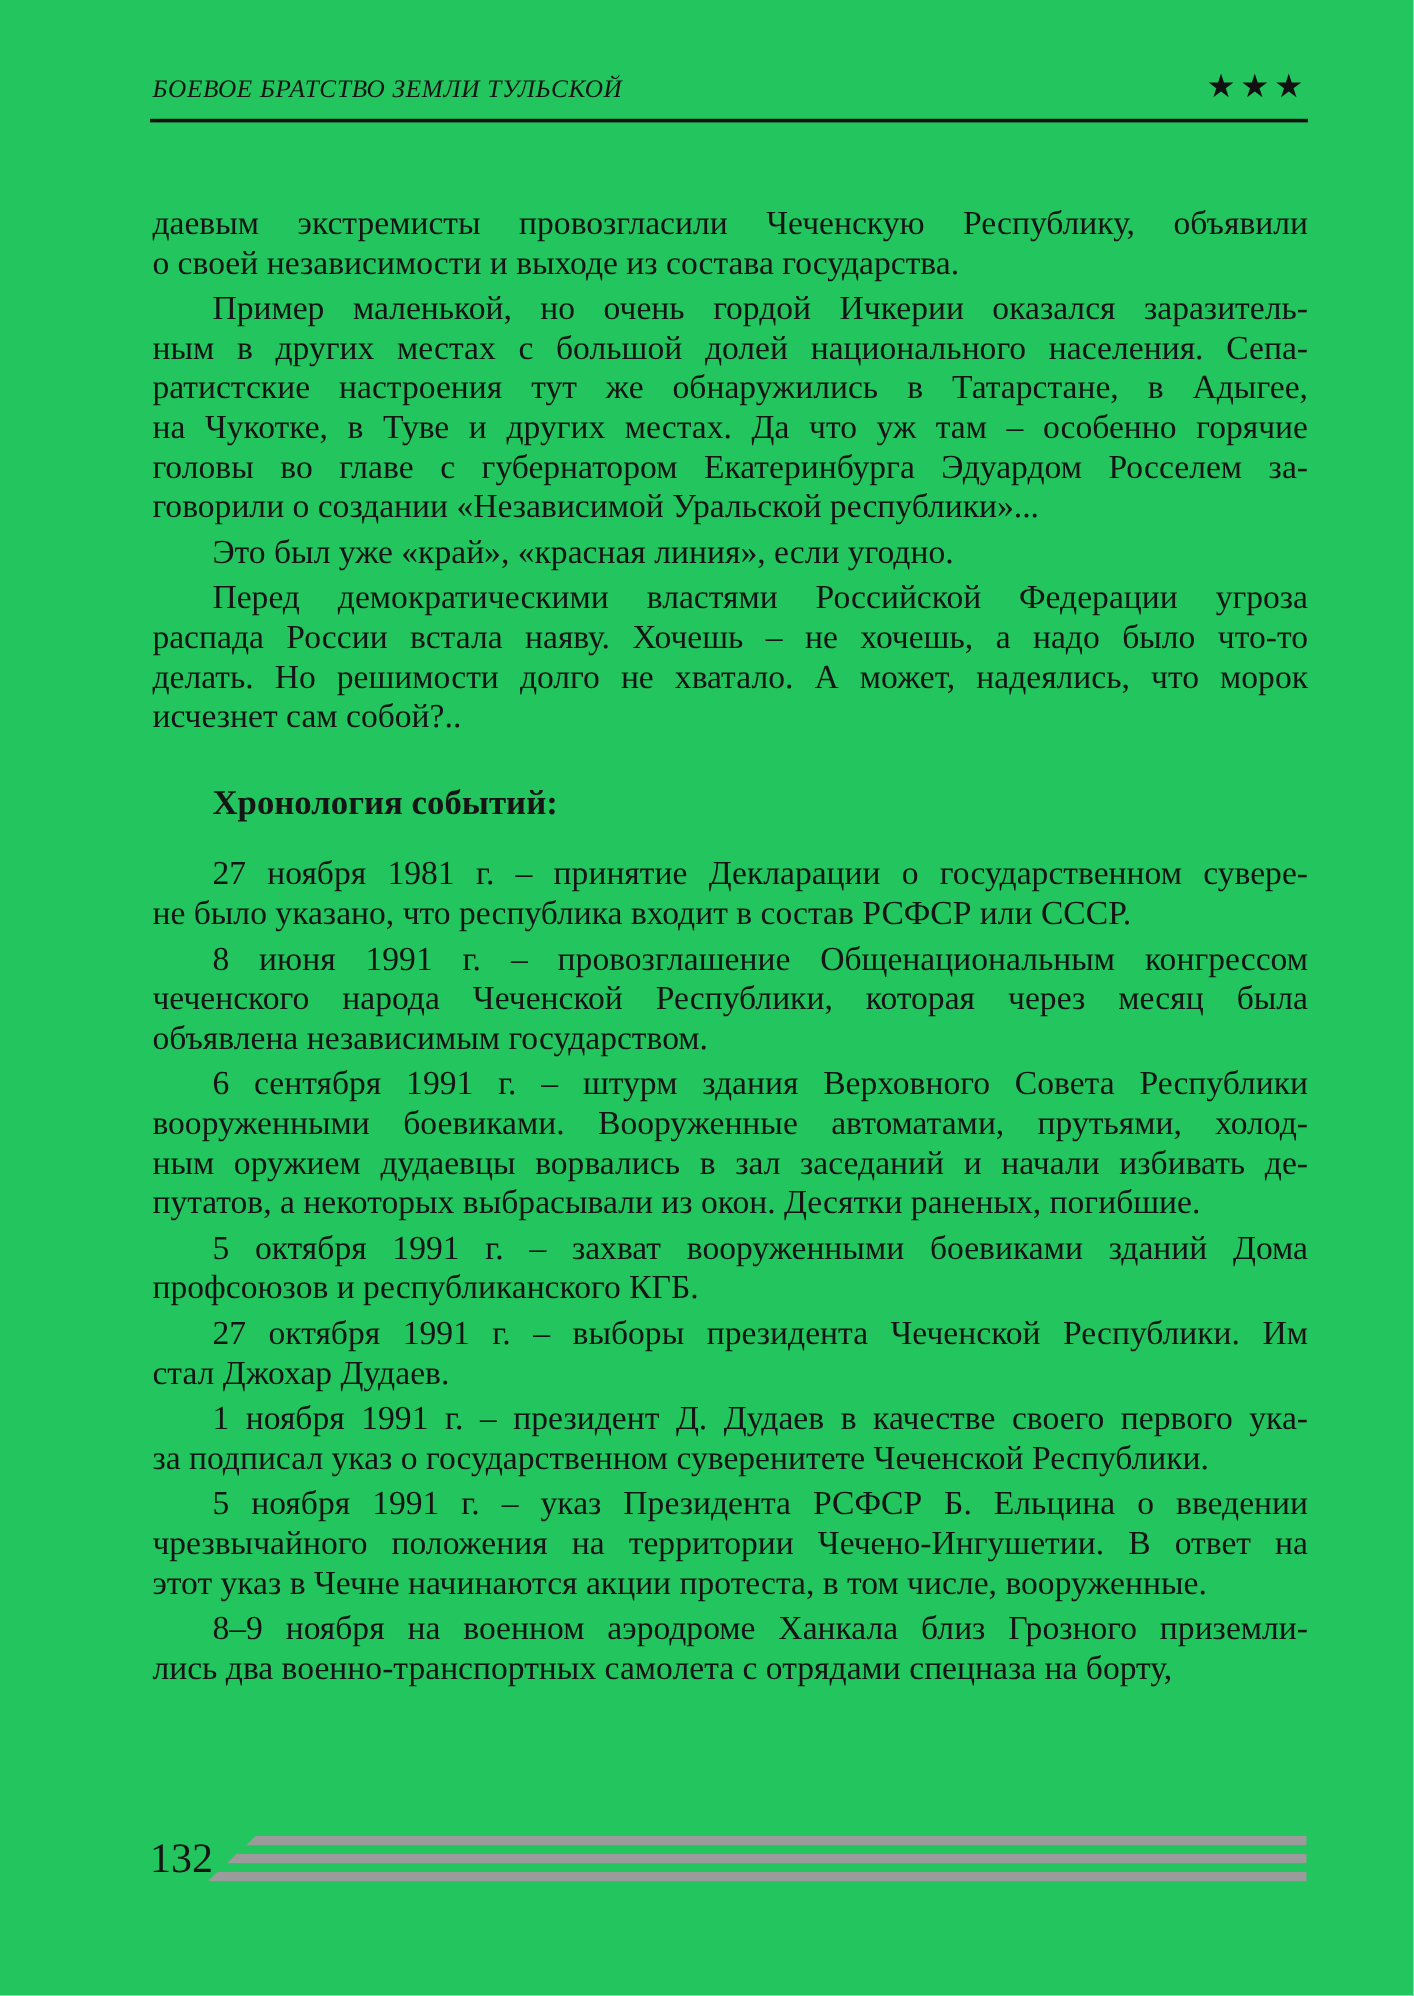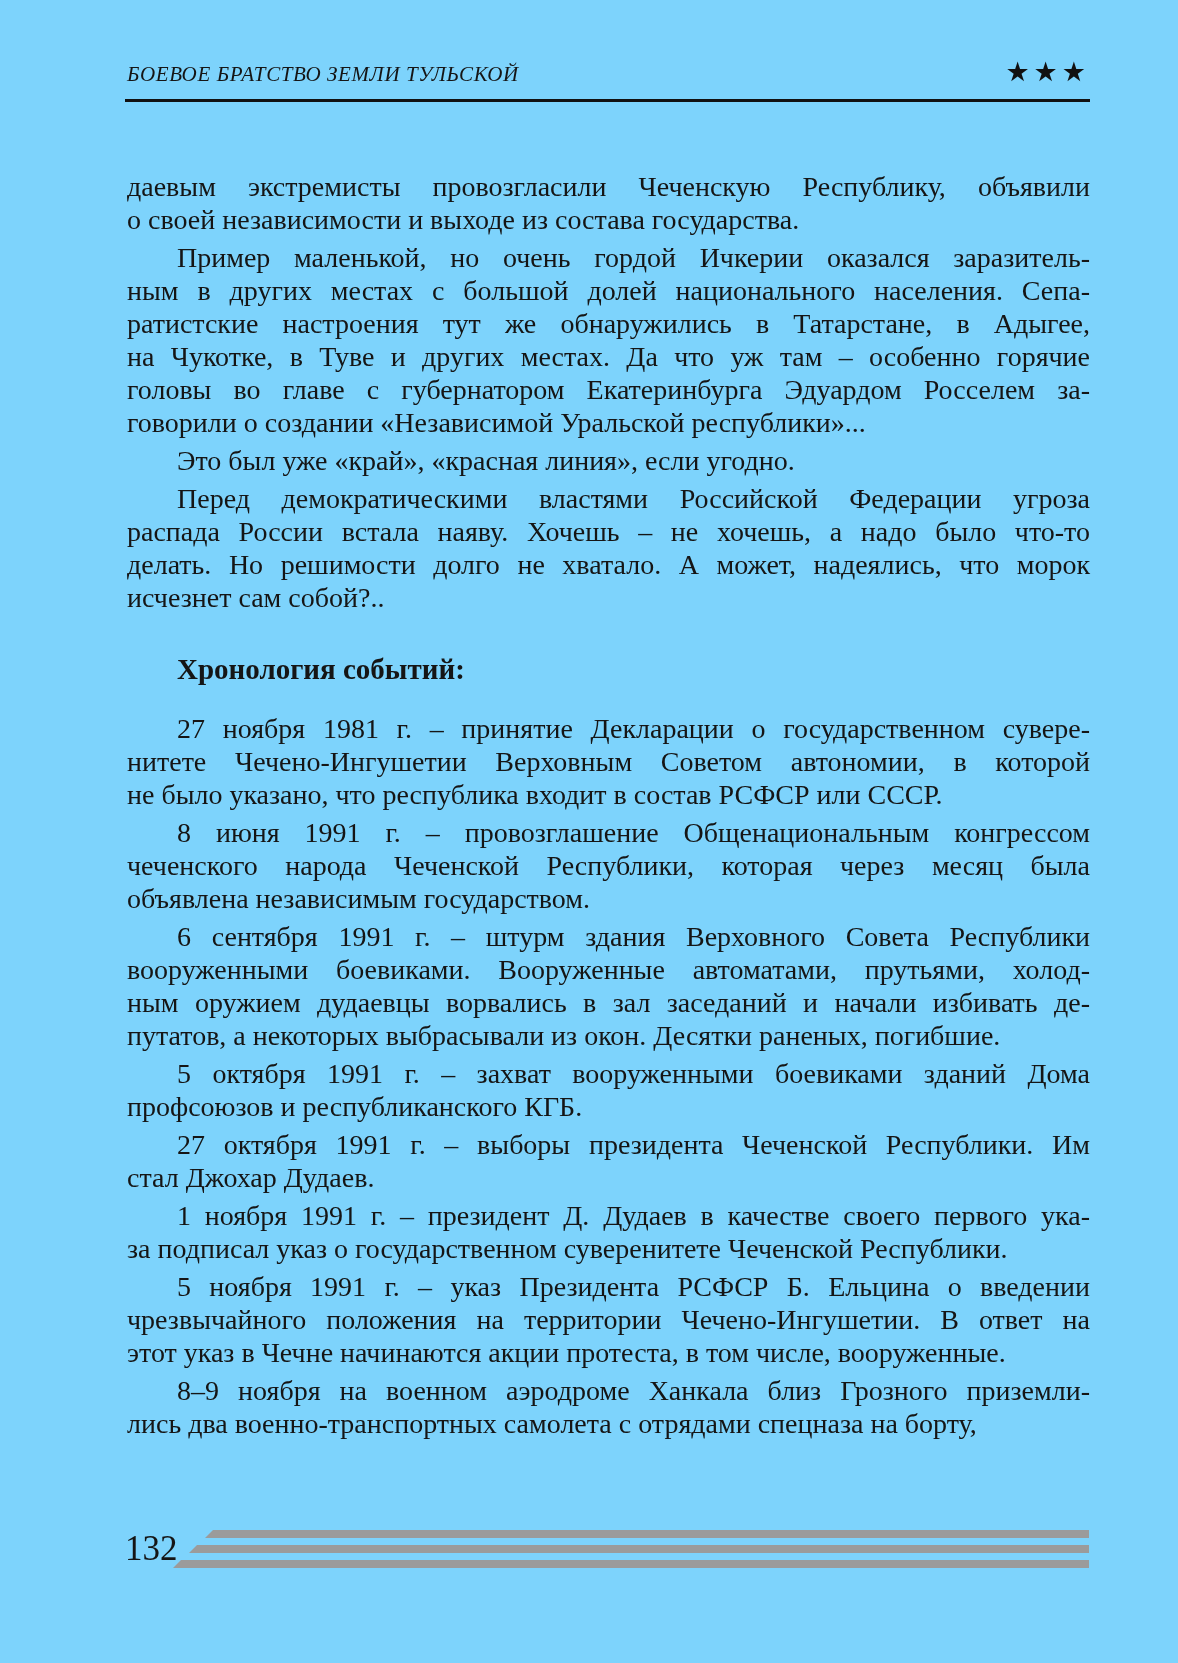--- a/index.html
+++ b/index.html
@@ -64,21 +64,21 @@
     position:absolute;height:8px;
     clip-path:polygon(8px 0, 100% 0, 100% 100%, 0 100%);
   }
   .stripe.s1{left:205px;top:1530px;width:884px;}
   .stripe.s2{left:189px;top:1545px;width:900px;}
   .stripe.s3{left:173px;top:1560px;width:916px;}
 </style>
 </head>
 <body>
 
-<div class="page" style="color: rgb(21, 21, 21); background: #7dd3fc;">
+<div class="page" style="color: rgb(21, 21, 21); background: #22c55e;">
 
   <div class="running-title">БОЕВОЕ БРАТСТВО ЗЕМЛИ ТУЛЬСКОЙ</div>
 
   <div class="stars">★★★</div>
 
   <div class="header-rule" style="background: rgb(17, 17, 17);"></div>
 
   <div class="body-col">
 
     <div>
@@ -103,21 +103,20 @@
           <div class="line">делать. Но решимости долго не хватало. А может, надеялись, что морок</div>
           <div class="line last">исчезнет сам собой?..</div>
         </div>
       </div>
 
     <div class="section-heading">Хронология событий:</div>
 
     <div>
         <div class="para">
           <div class="line indent">27 ноября 1981 г. – принятие Декларации о государственном сувере-</div>
-          <div class="line">нитете Чечено-Ингушетии Верховным Советом автономии, в которой</div>
           <div class="line last">не было указано, что республика входит в состав РСФСР или СССР.</div>
         </div>
         <div class="para">
           <div class="line indent">8 июня 1991 г. – провозглашение Общенациональным конгрессом</div>
           <div class="line">чеченского народа Чеченской Республики, которая через месяц была</div>
           <div class="line last">объявлена независимым государством.</div>
         </div>
         <div class="para">
           <div class="line indent">6 сентября 1991 г. – штурм здания Верховного Совета Республики</div>
           <div class="line">вооруженными боевиками. Вооруженные автоматами, прутьями, холод-</div>

